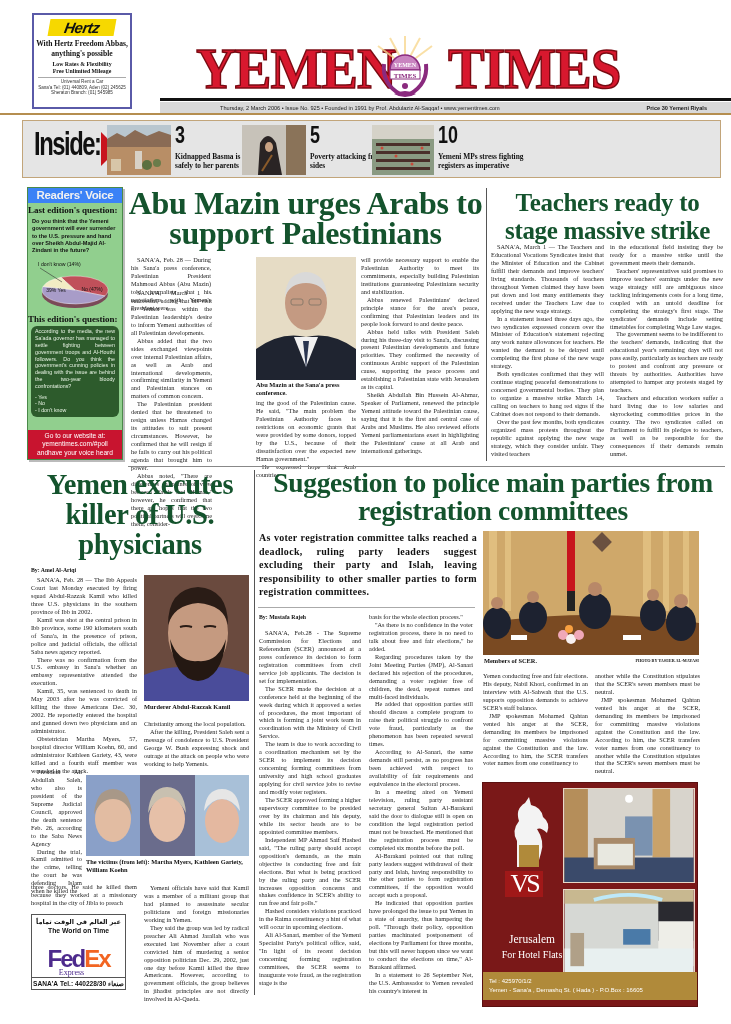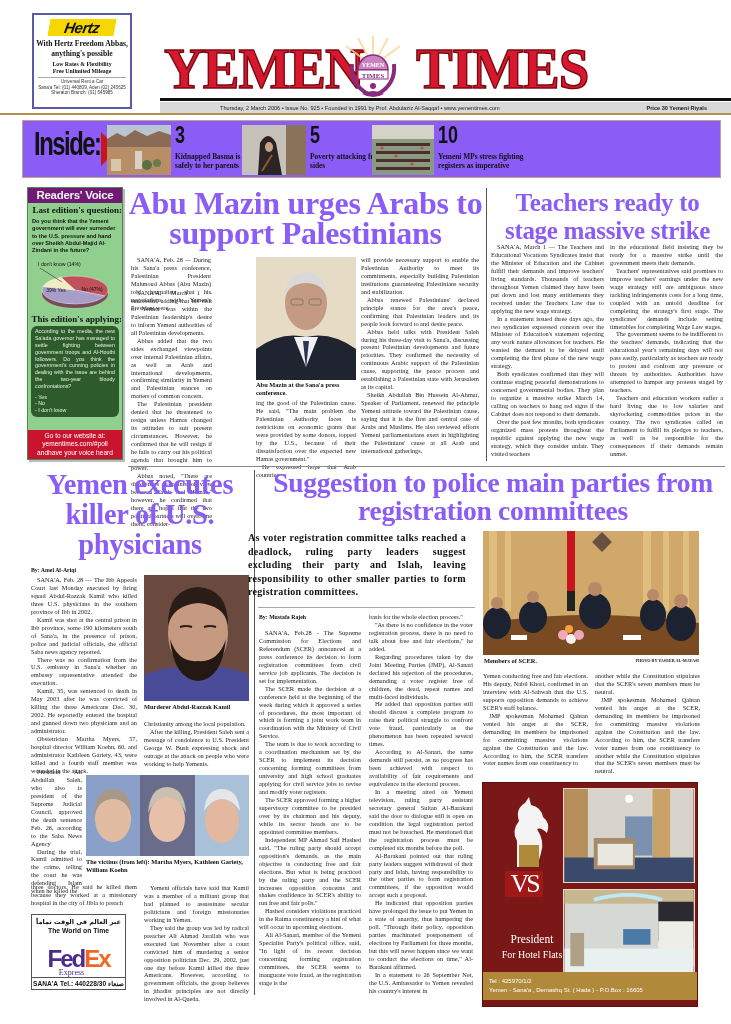--- a/index.html
+++ b/index.html
@@ -1,48 +1,48 @@
 <!DOCTYPE html>
 <html><head>
 <meta charset="utf-8">
 <style>
 *{box-sizing:border-box;margin:0;padding:0}
 html,body{width:731px;height:1024px;background:#fff;overflow:hidden}
 body{position:relative;font-family:"Liberation Serif",serif;color:#111}
 .abs{position:absolute}
 .body-text{font-size:6.3px;line-height:7.95px;text-align:justify;color:#222;font-family:"Liberation Serif",serif}
 .body-text p{text-indent:6px}
-.head{font-family:"Liberation Serif",serif;font-weight:bold;color:#8b5cf6;text-align:center;letter-spacing:-0.3px}
+.head{font-family:"Liberation Serif",serif;font-weight:bold;color:#14532d;text-align:center;letter-spacing:-0.3px}
 
 #hertz{left:32px;top:13px;width:100px;height:96px;border:2px solid #5a5aa8;background:#fff;text-align:center}
 #hertz .logo{margin:4px auto 0;width:66px;height:17px;background:#f6d800;color:#111;font-family:"Liberation Sans",sans-serif;font-style:italic;font-weight:bold;font-size:15px;line-height:17px;transform:skewX(-10deg);letter-spacing:-0.5px}
 #hertz .tag{font-size:7.6px;font-weight:bold;line-height:9.5px;margin-top:3px}
 #hertz .sub{font-size:5.8px;font-weight:bold;line-height:7px;margin-top:3px}
 #hertz .addr{font-family:"Liberation Sans",sans-serif;font-size:4.6px;line-height:5.6px;color:#333;border-top:1px solid #aaa;margin:2px 4px 0;padding-top:1px}
 
-#mast{left:164px;top:36px;width:490px;height:60px}
+#mast{left:196px;top:36px;width:490px;height:60px}
 .mast-word{position:absolute;top:8px;font-family:"Liberation Serif",serif;font-weight:bold;font-size:55px;line-height:50px;color:#d8182e;-webkit-text-stroke:1.4px #7a0a12;letter-spacing:-1px;transform:scaleY(1.05)}
 #emblem{position:absolute;left:174px;top:0;width:70px;height:64px}
 #rule1{left:160px;top:98px;width:571px;height:3px;background:#111}
 #dateline{left:160px;top:102px;width:571px;height:12px;background:#d9d9d9;font-family:"Liberation Sans",sans-serif;font-size:5.6px;line-height:12px;color:#222}
 #dateline .l{position:absolute;left:60px}
 #dateline .r{position:absolute;right:24px;font-weight:bold}
 #rule2{left:0;top:113px;width:731px;height:2px;background:#b58e50}
 
-#inside{left:22px;top:120px;width:699px;height:58px;background:#8b5cf6;border:1px solid #c2a57a}
+#inside{left:22px;top:120px;width:699px;height:58px;background:#e5e5e5;border:1px solid #c2a57a}
 #inside .lbl{position:absolute;left:11px;top:4px;font-family:"Liberation Sans",sans-serif;font-weight:bold;font-size:33px;letter-spacing:-2px;transform:scaleX(0.72);transform-origin:left;color:#111}
 #inside .arrow{position:absolute;left:78px;top:11px;width:0;height:0;border-top:17px solid transparent;border-bottom:17px solid transparent;border-left:17px solid #c8141d}
 .ins-item{position:absolute;top:4px;height:52px}
 .ins-img{position:absolute;top:0;width:64px;height:50px}
 .ins-num{position:absolute;top:-3px;font-family:"Liberation Sans",sans-serif;font-weight:bold;font-size:23px;transform:scaleX(0.78);transform-origin:left;color:#111}
 .ins-cap{position:absolute;top:28px;font-size:7.4px;line-height:8.6px;font-weight:bold;width:96px;color:#111}
 
 #rv{left:27px;top:187px;width:96px;height:273px;border:1px solid #4a8a4a;background:#91cf8e;box-shadow:2px 2px 0 #bbb}
-#rv .title{background:#701a75;color:#f1f1f1;font-family:"Liberation Sans",sans-serif;font-weight:bold;font-size:11.5px;text-align:center;line-height:15px;letter-spacing:-0.3px}
-#rv .h{font-family:"Liberation Serif",serif;font-weight:bold;font-size:9px;text-align:right;margin-top:2px}
+#rv .title{background:#3b82f6;color:#f1f1f1;font-family:"Liberation Sans",sans-serif;font-weight:bold;font-size:11.5px;text-align:center;line-height:15px;letter-spacing:-0.3px}
+#rv .h{font-family:"Liberation Serif",serif;font-weight:bold;font-size:9px;text-align:left;margin-top:2px}
 #rv .q{font-family:"Liberation Sans",sans-serif;font-weight:bold;font-size:5.6px;line-height:7.3px;margin:3px 4px 0}
 #rv .pie{position:relative;height:62px}
 #rv .q2{background:#2d5b2c;color:#e8f4e4;font-family:"Liberation Sans",sans-serif;font-size:5.3px;line-height:6.8px;margin:2px 3px 0;padding:2px 4px 3px;border-radius:6px;text-align:justify}
 #rv .cta{background:#c8142f;color:#fff;font-family:"Liberation Sans",sans-serif;font-size:6.6px;line-height:8.4px;text-align:center;padding:2px 1px;position:absolute;left:0;right:0;bottom:0}
 
 .vr{position:absolute;width:1px;background:#555}
 
 .ph{position:absolute;overflow:hidden}
 .cap{position:absolute;font-weight:bold;font-size:6.4px;line-height:8px;color:#111;font-family:"Liberation Serif",serif}
 .byline{position:absolute;font-weight:bold;font-size:5.8px;font-family:"Liberation Serif",serif}
@@ -155,21 +155,21 @@
           <path d="M47 36 L32.949283378352604 23.332421265475727 A33 14 0 0 1 76.85929273137864 41.96091008191101 Z" fill="#c0505a" stroke="#fff" stroke-width="0.4"></path>
           <path d="M47 36 L76.85929273137864 41.96091008191101 A33 14 0 0 1 15.036755682755167 32.51834157969204 Z" fill="#a89cc8" stroke="#fff" stroke-width="0.4"></path>
           <path d="M47 36 L15.036755682755167 32.51834157969204 A33 14 0 0 1 32.94928337835259 23.33242126547573 Z" fill="#f2ecc4" stroke="#fff" stroke-width="0.4"></path>
         </g>
       <line x1="12" y1="14" x2="34" y2="28" stroke="#333" stroke-width="0.6"></line>
       <text x="10" y="12" font-size="5.2" font-family="Liberation Sans, sans-serif" fill="#111">I don't know (14%)</text>
       <text x="28" y="38" font-size="5" font-family="Liberation Sans, sans-serif" fill="#111" text-anchor="middle">39% Yes</text>
       <text x="64" y="37" font-size="5" font-family="Liberation Sans, sans-serif" fill="#111" text-anchor="middle">No (47%)</text>
     </svg>
   </div>
-  <div class="h" style="margin-top:-2px">This edition's applying:</div>
+  <div class="h" style="margin-top:-2px">This edition's question:</div>
   <div class="q2">
     <div>According to the media, the new Sa'ada governor has managed to settle fighting between government troops and Al-Houthi followers. Do you think the government's cunning policies in dealing with the issue are behind the two-year bloody confrontations?</div>
     <div style="margin-top:4px">- Yes</div>
     <div>- No</div>
     <div>- I don't know</div>
   </div>
   <div class="cta">Go to our website at: yementimes.com/#poll andhave your voice heard</div>
 </div>
 
 <div class="abs head" style="left:128px;top:188px;width:355px;font-size:32px;line-height:30px">Abu Mazin urges Arabs to support Palestinians</div>
@@ -276,21 +276,21 @@
   <div style="position:absolute;left:0;right:0;bottom:0;border-top:1px solid #555;font-family:'Liberation Sans',sans-serif;font-weight:bold;font-size:6.6px;line-height:11px;display:flex;justify-content:space-around">
     <span>SANA'A</span>
     <span>Tel.: 440228/30</span>
     <span>صنعاء</span>
   </div>
 </div>
 
 <div class="vr" style="left:254px;top:470px;height:525px"></div>
 
 <div class="abs head" style="left:258px;top:469px;width:470px;font-size:27.5px;line-height:28px">Suggestion to police main parties from registration committees</div>
-<div class="abs" style="left:248px;top:531px;width:218px;font-family:'Liberation Serif',serif;font-weight:bold;font-size:10px;line-height:13.5px;letter-spacing:0.3px;text-align:justify">As voter registration committee talks reached a deadlock, ruling party leaders suggest excluding their party and Islah, leaving responsibility to other smaller parties to form registration committees.</div>
+<div class="abs" style="left:259px;top:531px;width:218px;font-family:'Liberation Serif',serif;font-weight:bold;font-size:10px;line-height:13.5px;letter-spacing:0.3px;text-align:justify">As voter registration committee talks reached a deadlock, ruling party leaders suggest excluding their party and Islah, leaving responsibility to other smaller parties to form registration committees.</div>
 <div class="abs" style="left:258px;top:607px;width:217px;height:1px;background:#aaa"></div>
 <div class="byline" style="left:259px;top:614px">By: Mustafa Rajeh</div>
 <div class="abs body-text" style="left:259px;top:629px;width:102px">
   <p>SANA'A, Feb.28 - The Supreme Commission for Elections and Referendum (SCER) announced at a press conference its decision to form registration committees from civil service job applicants. The decision is set for implementation.</p>
   <p>The SCER made the decision at a conference held at the beginning of the week during which it approved a series of procedures, the most important of which is forming a joint work team in coordination with the Ministry of Civil Service.</p>
   <p>The team is due to work according to a coordination mechanism set by the SCER to implement its decision concerning forming committees from university and high school graduates applying for civil service jobs to revise and modify voter registers.</p>
   <p>The SCER approved forming a higher supervisory committee to be presided over by its chairman and his deputy, while its sector heads are to be appointed committee members.</p>
   <p>Independent MP Ahmad Saif Hashed said, "The ruling party should accept opposition's demands, as the main objective is conducting free and fair elections. But what is being practiced by the ruling party and the SCER increases opposition concerns and shakes confidence in SCER's ability to run free and fair polls."</p>
   <p>Hashed considers violations practiced in the Raima constituency a hint of what will occur in upcoming elections.</p>
   <p>Ali Al-Sanari, member of the Yemeni Specialist Party's political office, said, "In light of its recent decision concerning forming registration committees, the SCER seems to inaugurate vote fraud, as the registration stage is the</p>
@@ -354,21 +354,21 @@
   <p style="text-indent:0">another while the Constitution stipulates that the SCER's seven members must be neutral.</p>
   <p>JMP spokesman Mohamed Qahtan vented his anger at the SCER, demanding its members be imprisoned for committing massive violations against the Constitution and the law. According to him, the SCER transfers voter names from one constituency to another while the Constitution stipulates that the SCER's seven members must be neutral.</p>
 </div>
 
 <div id="versailles" class="abs">
   <svg style="position:absolute;left:18px;top:14px;width:60px;height:70px" viewBox="0 0 60 70">
     <path d="M16 70 L16 44 Q10 34 18 24 Q14 12 24 6 L28 0 L30 8 Q40 10 42 20 Q50 26 46 36 Q40 30 36 32 Q44 44 40 56 L36 70Z" fill="#f3f3f3"></path>
     <rect x="18" y="48" width="20" height="22" fill="#b08a3a"></rect>
   </svg>
   <div style="position:absolute;left:22px;top:88px;width:38px;height:26px;background:#a01818;color:#fff;font-family:'Liberation Serif',serif;font-size:26px;line-height:26px;text-align:center;letter-spacing:-3px">VS</div>
-  <div style="position:absolute;left:4px;top:150px;width:90px;text-align:center;color:#fff;font-family:'Liberation Serif',serif;font-size:11.5px">President</div>
+  <div style="position:absolute;left:4px;top:150px;width:90px;text-align:center;color:#fff;font-family:'Liberation Serif',serif;font-size:11.5px">Jerusalem</div>
   <div style="position:absolute;left:2px;top:166px;width:94px;text-align:center;color:#fff;font-family:'Liberation Serif',serif;font-size:10px">For Hotel Flats</div>
   <svg style="position:absolute;left:80px;top:5px;width:132px;height:95px;border:1px solid #e8d8c8" viewBox="0 0 132 95">
     <rect width="132" height="95" fill="#d8d4cc"></rect>
     <rect x="0" y="0" width="24" height="95" fill="#b58e5a"></rect>
       <rect x="90" y="0" width="18" height="70" fill="#c9a26a"></rect>
     <rect x="62" y="28" width="28" height="40" fill="#7a92b0"></rect>
     <path d="M0 70 L132 70 L132 95 L0 95Z" fill="#3a4a6a"></path>
     <rect x="30" y="50" width="42" height="32" fill="#a88a6a"></rect>
       <rect x="34" y="56" width="36" height="22" fill="#e8e8e0"></rect>
     <circle cx="66" cy="10" r="4" fill="#fff"></circle>

